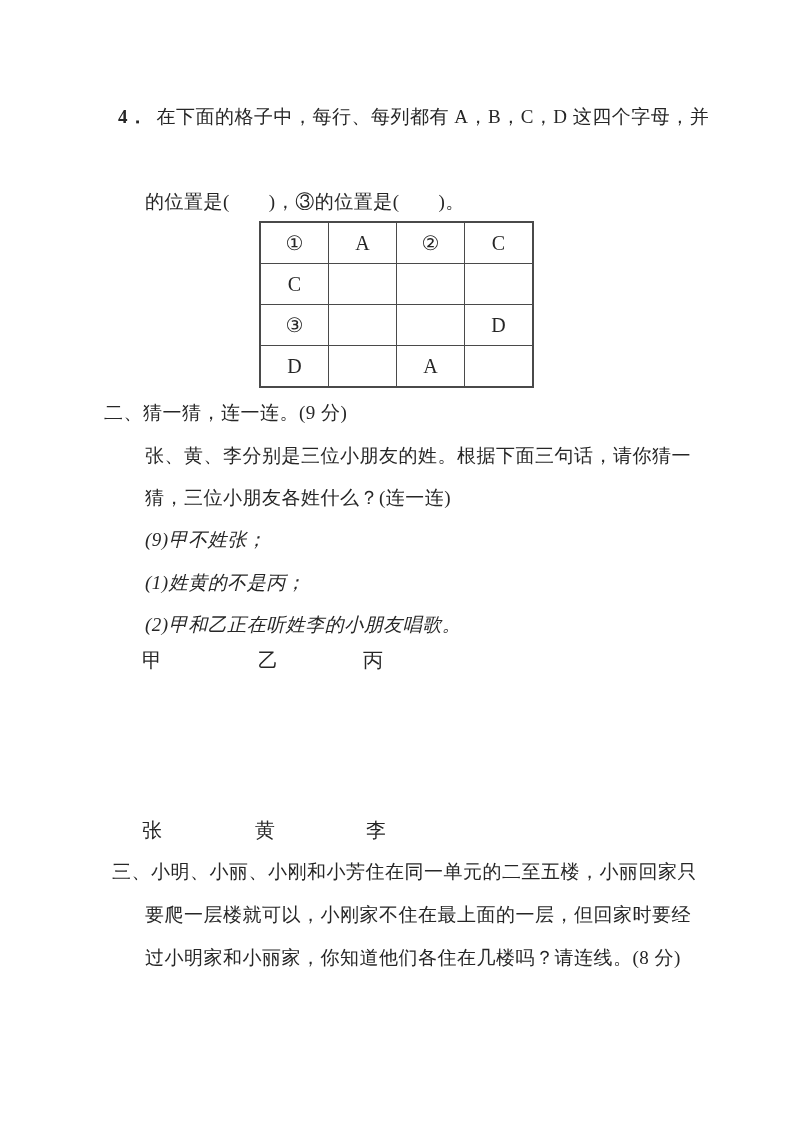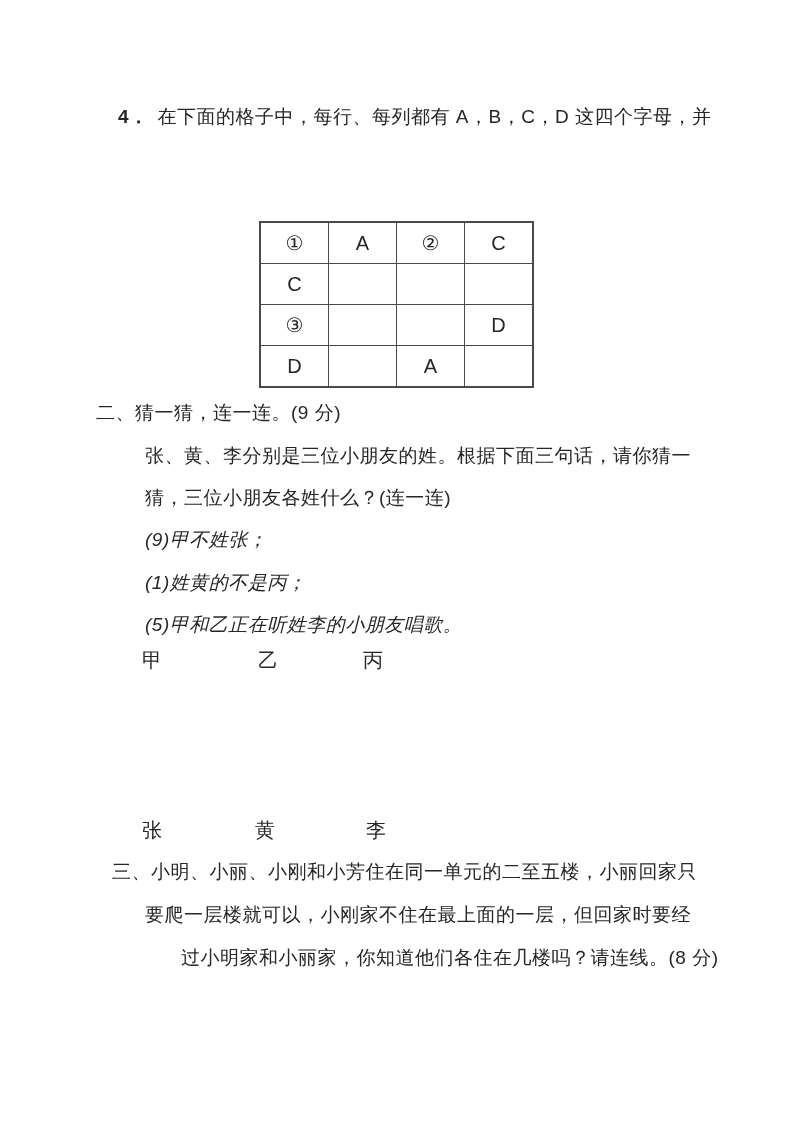--- a/index.html
+++ b/index.html
@@ -1,21 +1,21 @@
 <!DOCTYPE html>
 <html><head>
 <meta charset="utf-8">
 <style>
   html, body { margin: 0; padding: 0; background: #ffffff; }
   .page {
     position: relative;
     width: 793px;
     height: 1122px;
     background: #ffffff;
-    font-family: Liberation Sans, sans-serif;
+    font-family: Liberation Serif, serif;
     color: #262626;
     overflow: hidden;
   }
   .line {
     position: absolute;
     font-size: 19px;
     line-height: 23px;
     white-space: pre;
     letter-spacing: 0.5px;
   }
@@ -43,20 +43,21 @@
     font-size: 20px;
     line-height: 24px;
   }
 </style>
 </head>
 <body>
 
 <div class="page">
 
   <div class="line" style="left:118px; top:105px;"><span class="qnum">4．</span><span>在下面的格子中，每行、每列都有 A，B，C，D 这四个字母，并</span></div>
+  <div class="line" style="left:145px; top:190px;">的位置是(　　)，③的位置是(　　)。</div>
 
   <table class="grid">
     <tbody>
         <tr>
       <td>①</td>
       <td>A</td>
       <td>②</td>
       <td>C</td>
     </tr>
     <tr>
@@ -73,33 +74,33 @@
     </tr>
     <tr>
       <td>D</td>
       <td></td>
       <td>A</td>
       <td></td>
     </tr>
   </tbody>
     </table>
 
-  <div class="line" style="left:96px; top:401px;">二、猜一猜，连一连。(9 分)</div>
+  <div class="line" style="left:104px; top:401px;">二、猜一猜，连一连。(9 分)</div>
   <div class="line" style="left:145px; top:486px;">猜，三位小朋友各姓什么？(连一连)</div>
   <div class="line" style="left:145px; top:444px;">张、黄、李分别是三位小朋友的姓。根据下面三句话，请你猜一</div>
 
   <div class="line kai" style="left:145px; top:528px;">(9)甲不姓张；</div>
   <div class="line kai" style="left:145px; top:571px;">(1)姓黄的不是丙；</div>
-  <div class="line kai" style="left:145px; top:613px;">(5)甲和乙正在听姓李的小朋友唱歌。</div>
+  <div class="line kai" style="left:145px; top:613px;">(2)甲和乙正在听姓李的小朋友唱歌。</div>
 
   <span class="match-name" style="left:142px; top:648px;">甲</span>
   <span class="match-name" style="left:258px; top:648px;">乙</span>
   <span class="match-name" style="left:363px; top:648px;">丙</span>
 
   <span class="match-name" style="left:142px; top:818px;">张</span>
   <span class="match-name" style="left:255px; top:818px;">黄</span>
   <span class="match-name" style="left:366px; top:818px;">李</span>
 
   <div class="line" style="left:112px; top:860px;">三、小明、小丽、小刚和小芳住在同一单元的二至五楼，小丽回家只</div>
   <div class="line" style="left:145px; top:903px;">要爬一层楼就可以，小刚家不住在最上面的一层，但回家时要经</div>
-  <div class="line" style="left:145px; top:946px;margin-left:36px;">过小明家和小丽家，你知道他们各住在几楼吗？请连线。(8 分)</div>
+  <div class="line" style="left:145px; top:946px;">过小明家和小丽家，你知道他们各住在几楼吗？请连线。(8 分)</div>
 
 </div>
 
 </body></html>

